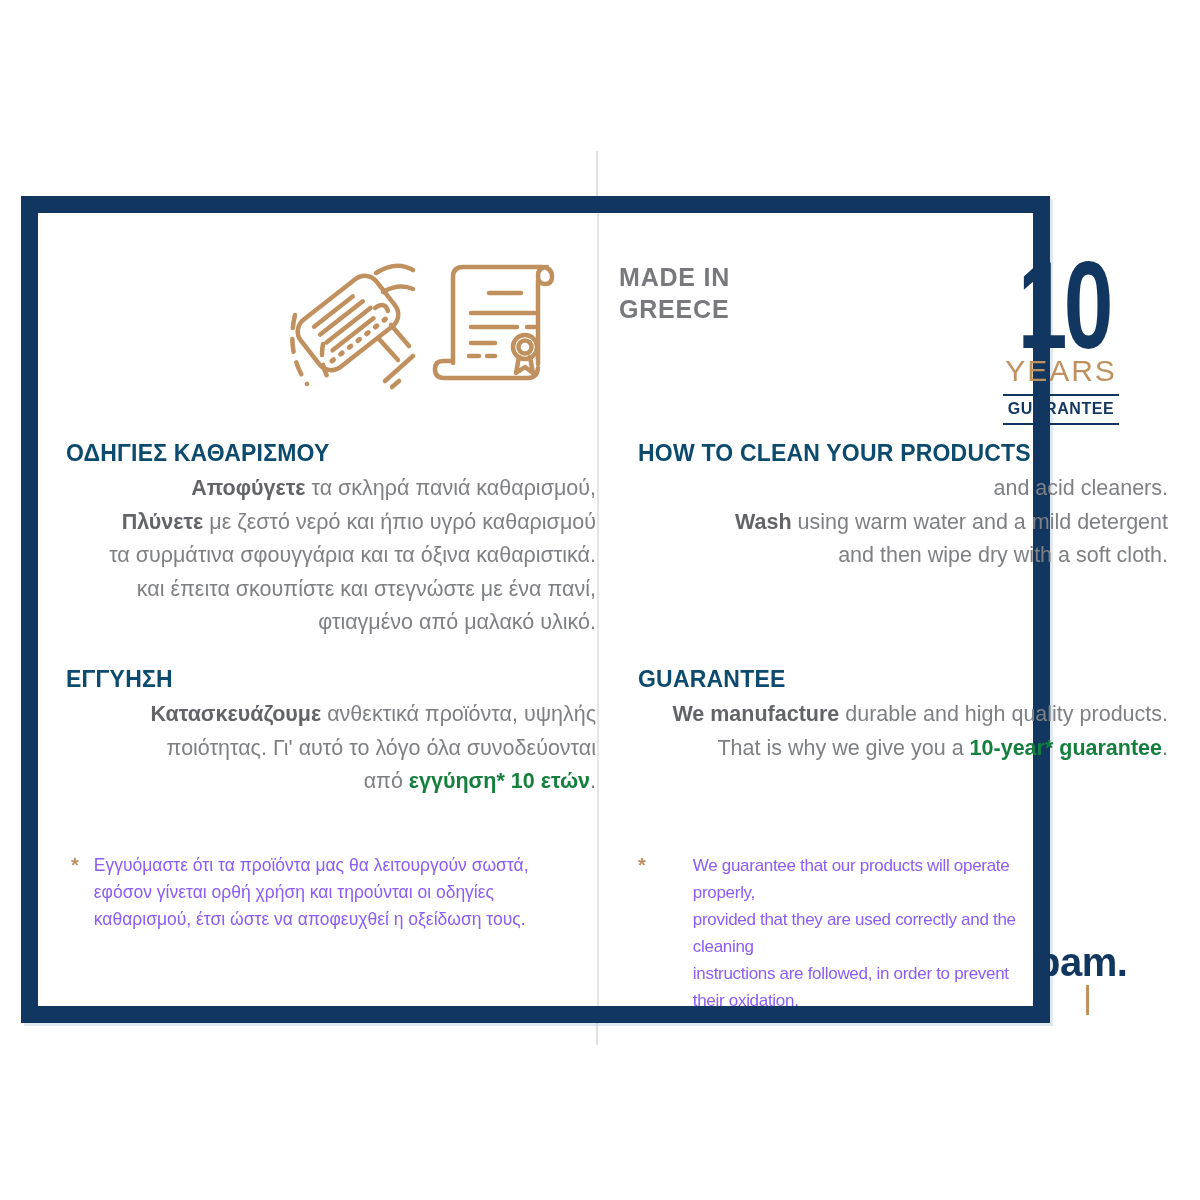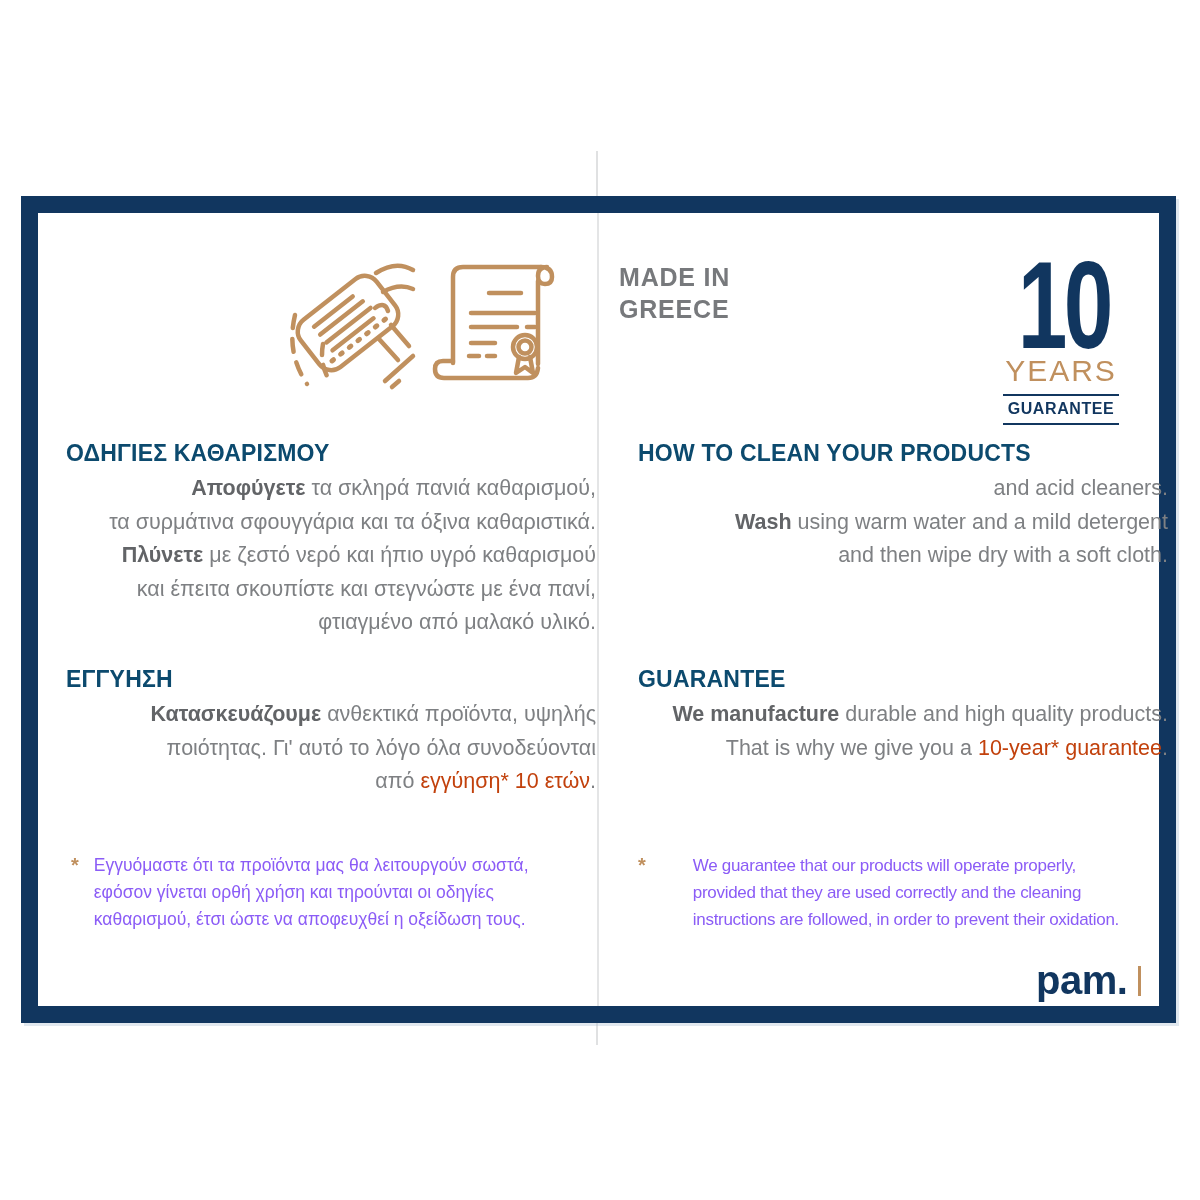--- a/index.html
+++ b/index.html
@@ -6,21 +6,21 @@
   html,body { width:1200px; height:1200px; background:#ffffff;
     font-family:"Liberation Sans","DejaVu Sans",sans-serif; }
   .page { position:relative; width:1200px; height:1200px; background:#ffffff; overflow:hidden; }
 
   
   .fold-stub { position:absolute; left:596px; width:2px; background:#e0e1e2; }
   .fold-top    { top:151px; height:45px; }
   .fold-bottom { top:1023px; height:22px; }
 
   
-  .card { position:absolute; left:21px; top:196px; width:1155px; height:827px;
+  .card { position:absolute; left:21px; top:196px; width:1029px; height:827px;
     border:17px solid #11365f; background:#ffffff;
     box-shadow:3px 3px 0 rgba(170,190,210,.35); }
   .fold-inner { position:absolute; left:559px; top:0; height:793px; width:2px; background:#e4e5e6; }
 
   
   .icon-wipe { position:absolute; left:248px; top:38px; }
   .icon-cert { position:absolute; left:393px; top:44px; }
   .tan-stroke { stroke:#c0905e; fill:none; stroke-width:4.5; stroke-linecap:round; stroke-linejoin:round; }
 
   
@@ -37,37 +37,37 @@
   .badge-rule.last { margin:5px 2px 0; }
   .badge-guar { font-size:16px; font-weight:700; color:#11365f; letter-spacing:.6px; }
 
   
   .section { position:absolute; width:530px; }
   .section h3 { font-size:23px; font-weight:700; color:#0c4a6e; letter-spacing:.2px;
     line-height:28px; margin-bottom:5px; }
   .section p { font-size:21.5px; line-height:33.5px; color:#7e8083; font-weight:400;text-align:right; }
   .section p b { font-weight:700; color:#626467; }
   .ln { display:block; }
-  .accent { color:#c2410c; font-weight:400; }
+  .accent { color:#15803d; font-weight:700; }
 
   .sec-gr-clean { left:28px;  top:226px; }
   .sec-en-clean { left:600px; top:226px; }
   .sec-gr-guar  { left:28px;  top:452px; }
   .sec-en-guar  { left:600px; top:452px; }
 
   
   .footnote { position:absolute; display:flex; gap:15px; }
   .fn-gr { left:33px;  top:639px; }
   .fn-en { left:600px; top:639px; }
   .fn-mark { color:#c0905e; font-weight:700; font-size:20px; line-height:26px; }
   .fn-text { font-size:17.5px; line-height:27px; color:#8b5cf6; }
   .fn-en .fn-text { font-size:17px; letter-spacing:-.3px;margin-left:32px; }
 
   
-  .brand { position:absolute; left:998px; top:745px; display:flex; align-items:center; }
+  .brand { position:absolute; left:998px; top:727px; display:flex; align-items:center;flex-direction:column; }
   .brand-text { font-size:40px; font-weight:700; color:#11365f; letter-spacing:-.5px; }
   .brand-bar { width:3px; height:30px; background:#c0905e; margin-left:11px; }
 </style>
 </head>
 <body>
 
 <div class="page">
 
   <div class="fold-stub fold-top"></div>
   <div class="fold-stub fold-bottom"></div>
@@ -126,22 +126,22 @@
       <div class="badge-years">YEARS</div>
       <div class="badge-rule"></div>
       <div class="badge-guar">GUARANTEE</div>
       <div class="badge-rule last"></div>
     </div>
 
     <div class="section sec-gr-clean">
       <h3>ΟΔΗΓΙΕΣ ΚΑΘΑΡΙΣΜΟΥ</h3>
       <p>
         <span class="ln"><b>Αποφύγετε</b><span> τα σκληρά πανιά καθαρισμού,</span></span>
+        <span class="ln"><b>Πλύνετε</b><span> με ζεστό νερό και ήπιο υγρό καθαρισμού</span></span>
         <span class="ln">τα συρμάτινα σφουγγάρια και τα όξινα καθαριστικά.</span>
-        <span class="ln"><b>Πλύνετε</b><span> με ζεστό νερό και ήπιο υγρό καθαρισμού</span></span>
         <span class="ln">και έπειτα σκουπίστε και στεγνώστε με ένα πανί,</span>
         <span class="ln">φτιαγμένο από μαλακό υλικό.</span>
       </p>
     </div>
 
     <div class="section sec-en-clean">
       <h3>HOW TO CLEAN YOUR PRODUCTS</h3>
       <p>
         <span class="ln">and acid cleaners.</span>
         <span class="ln"><b>Wash</b><span> using warm water and a mild detergent</span></span>

